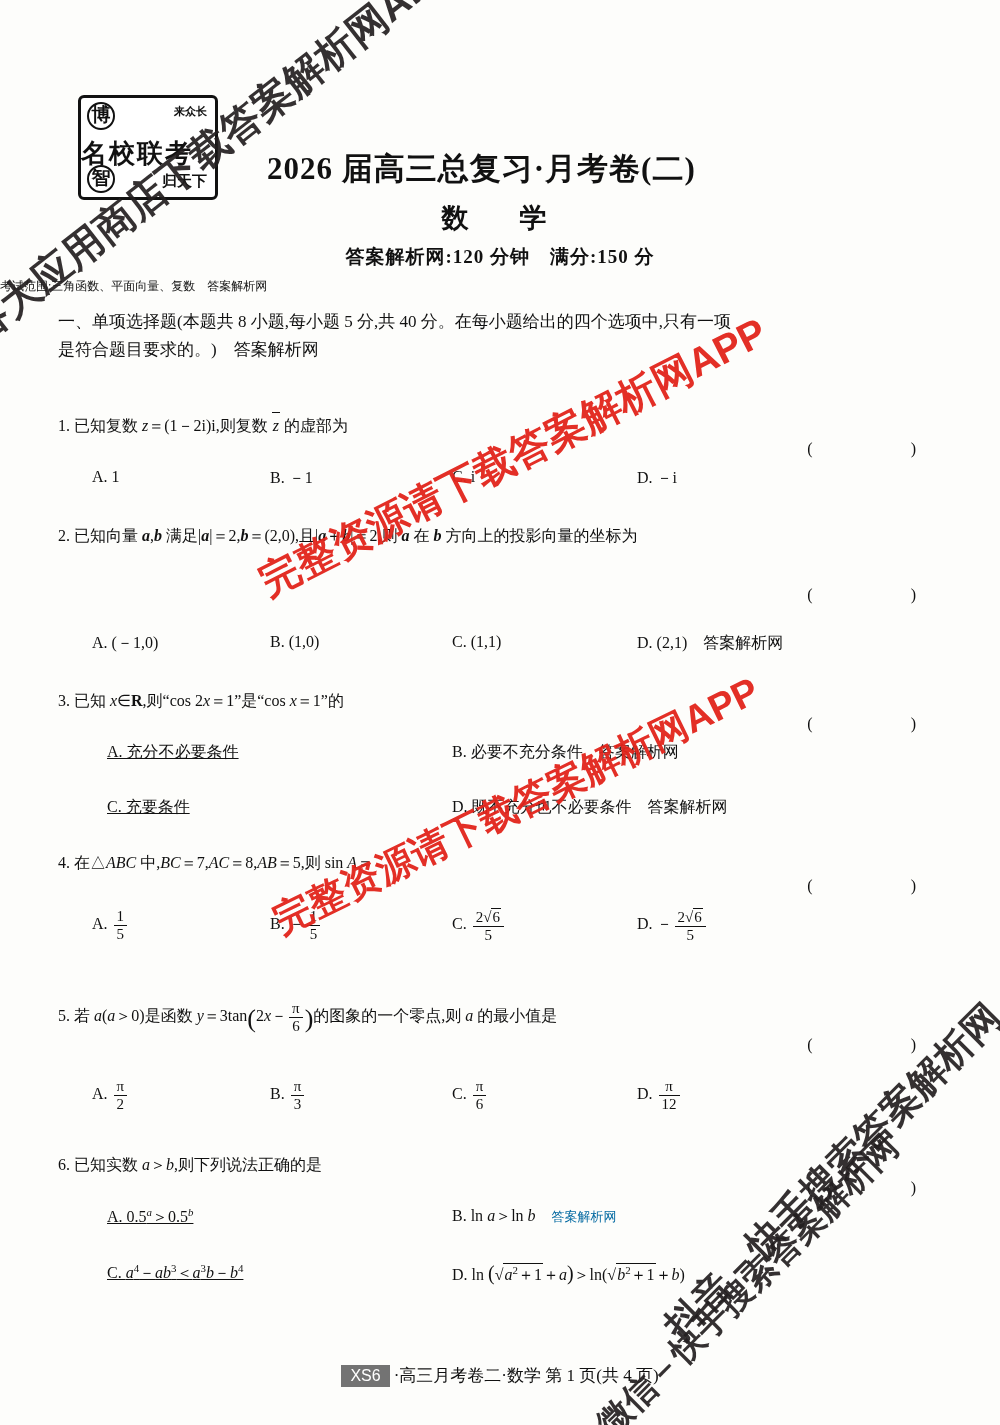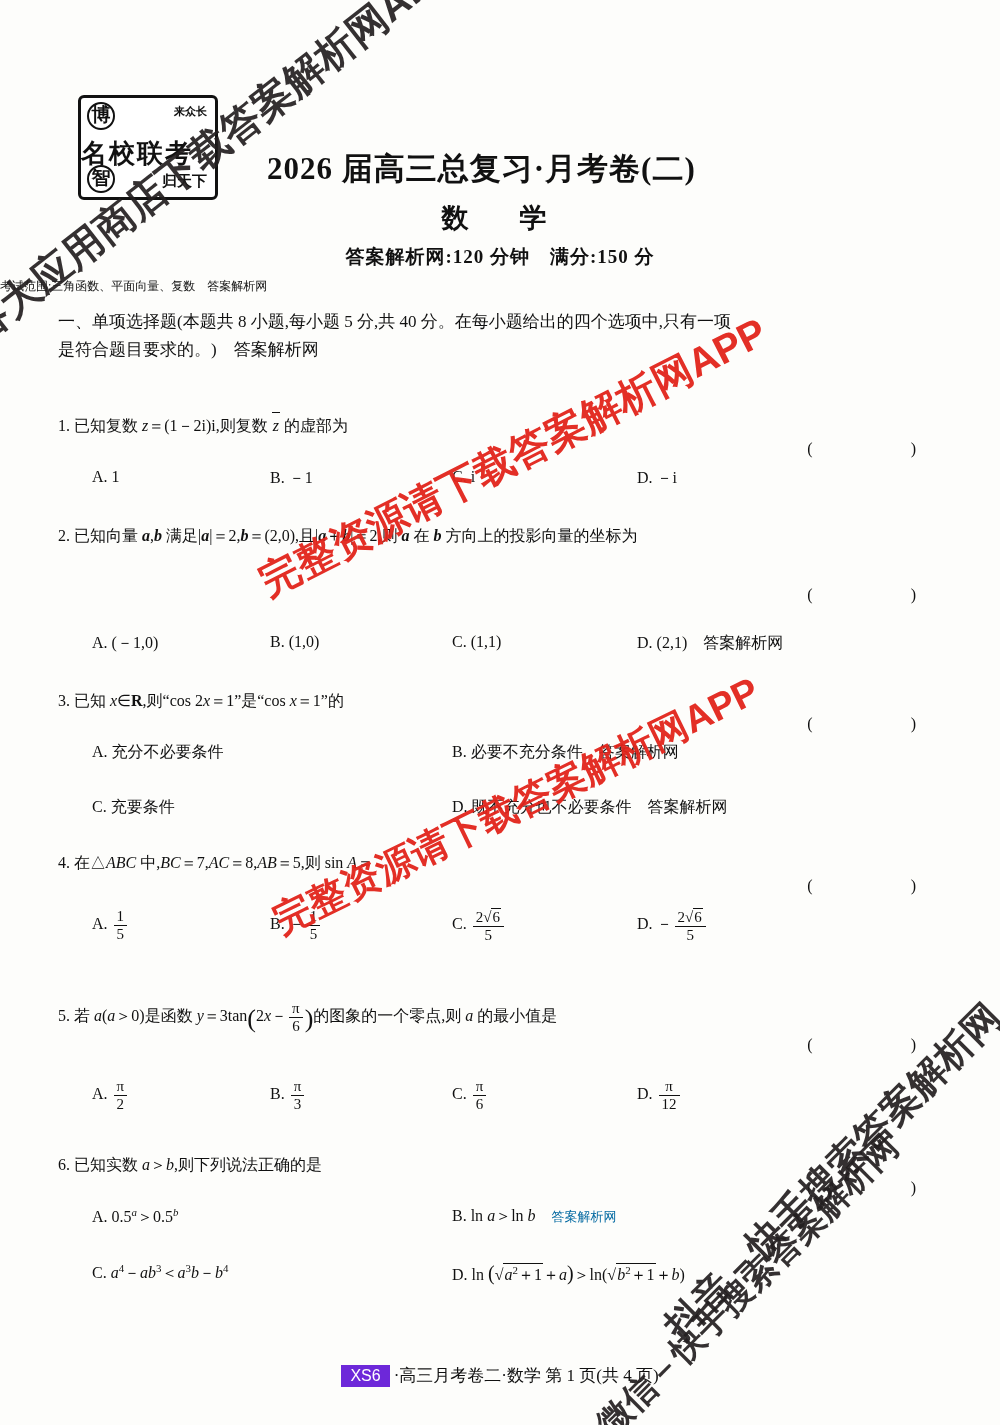--- a/index.html
+++ b/index.html
@@ -60,38 +60,38 @@
   
   .q{position:absolute;left:58px;width:890px;font-size:16px;}
   .q .stem{display:block;line-height:26px;}
   .paren{position:absolute;right:10px;font-size:16px;letter-spacing:22px;}
   .opts{position:absolute;left:92px;width:860px;}
   .opt{position:absolute;font-size:16px;white-space:nowrap;}
   .c1{left:0px;}
   .c2{left:178px;}
   .c3{left:360px;}
   .c4{left:545px;}
-  .h1{left:0px;}
+  .h1{left:15px;text-decoration:underline;}
   .h2{left:360px;}
 
   
   .fr{display:inline-block;vertical-align:middle;text-align:center;font-size:15px;line-height:1.12;margin:0 2px;}
   .fr .num{display:block;border-bottom:1px solid #111;padding:0 3px;}
   .fr .den{display:block;padding:0 3px;}
   .sq{display:inline-block;}
   .sqr{display:inline-block;border-top:1px solid #111;padding:0 1px 0 1px;}
   i{font-family:"Liberation Serif",serif;}
   sup{font-size:.68em;}
 
   
   .footer{
     position:absolute;left:0;right:0;bottom:38px;text-align:center;font-size:17px;
   }
   .footer .tag{
-    display:inline-block;background:#6d28d9;color:#fff;padding:2px 9px;font-size:16px;margin-right:4px;
+    display:inline-block;background:#737373;color:#fff;padding:2px 9px;font-size:16px;margin-right:4px;
     font-family:"Liberation Sans",sans-serif;
   }
 
   
   .wm{
     position:absolute;
     font-family:"Liberation Sans",sans-serif;
     font-weight:bold;
     white-space:nowrap;
     pointer-events:none;

